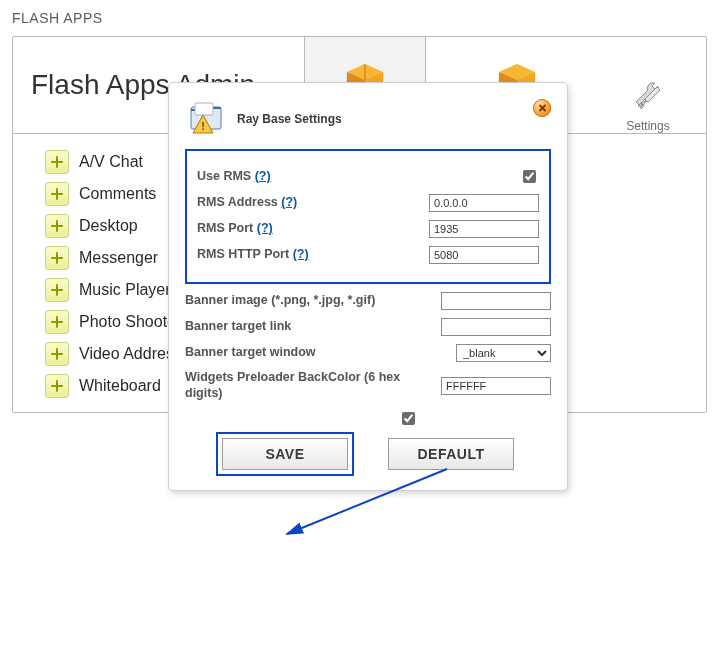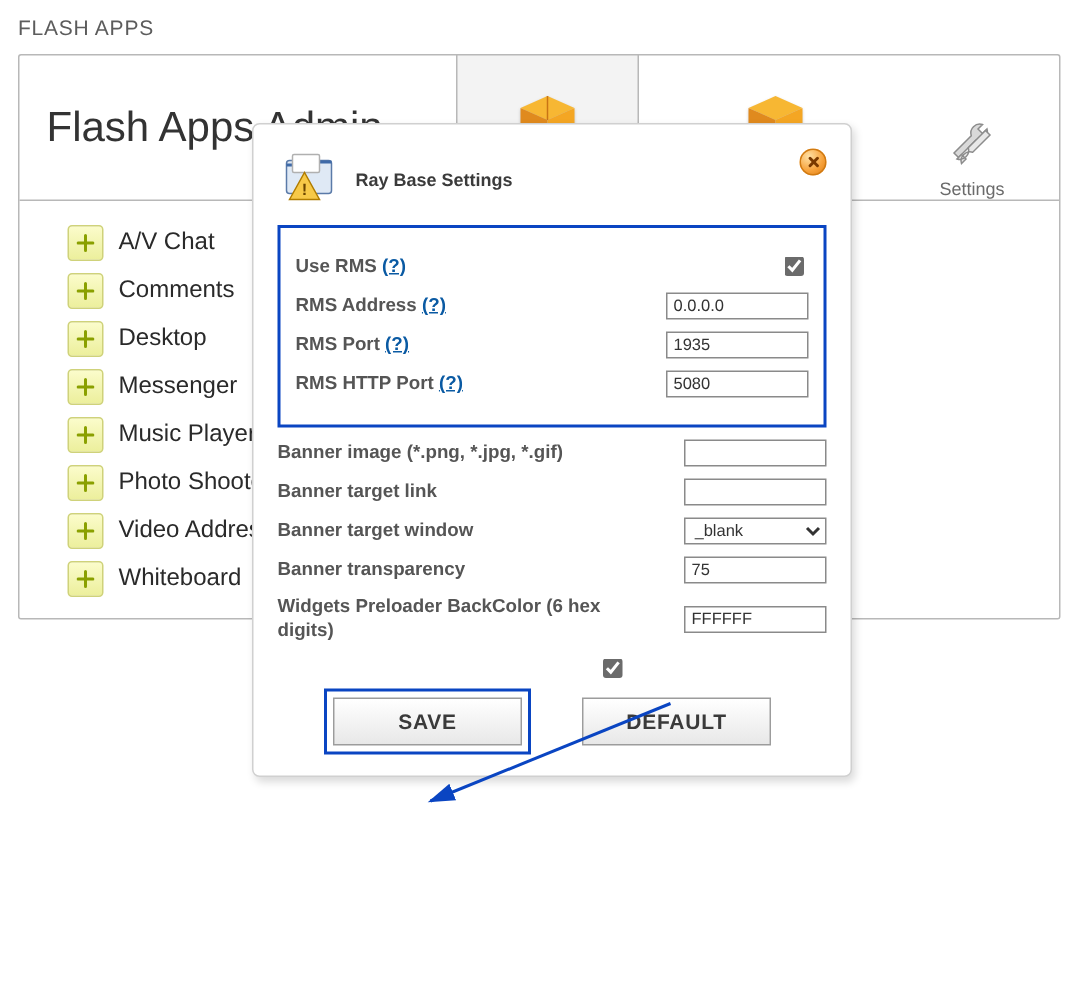--- a/index.html
+++ b/index.html
@@ -41,21 +41,21 @@
   .dialog-head{display:flex;align-items:center;gap:10px;position:relative;margin-bottom:10px;}
   .dialog-title{font-size:12px;font-weight:bold;color:var(--text-dark);}
   .close-btn{position:absolute;right:0;top:0;width:18px;height:18px;border-radius:50%;background:radial-gradient(circle at 35% 30%, #ffe1a5, #f7a23b 55%, #d9760c);box-shadow:inset 0 0 0 1px #d07a12;cursor:pointer;display:flex;align-items:center;justify-content:center;}
   .close-btn::before,.close-btn::after{content:"";position:absolute;width:9px;height:2px;background:#7a3a00;border-radius:1px;}
   .close-btn::before{transform:rotate(45deg);}
   .close-btn::after{transform:rotate(-45deg);}
 
   .rms-box{border:2px solid var(--highlight);padding:8px 10px 10px;margin-top:4px;}
   .form-row{display:flex;align-items:center;justify-content:center;font-size:12.5px;color:#555;font-weight:bold;margin:8px 0;}
   .form-row .label{flex:1;padding-right:10px;line-height:1.25;}
-  .form-row input[type=text]{width:95px;border:1px solid var(--field-border);font-size:11px;padding:2px 4px;color:#333;box-sizing:border-box;margin-left:12px;}
+  .form-row input[type=text]{width:110px;border:1px solid var(--field-border);font-size:11px;padding:2px 4px;color:#333;box-sizing:border-box;margin-left:12px;}
   .form-row select{width:95px;border:1px solid var(--field-border);font-size:11px;padding:1px 2px;color:#333;box-sizing:border-box;background:#fff;}
   .form-row .ctrl{display:flex;justify-content:flex-end;width:100px;}
   .help{color:var(--link);text-decoration:underline;font-weight:bold;cursor:pointer;}
   .chk{width:13px;height:13px;accent-color:#6b6b6b;}
 
   .btn-row{display:flex;justify-content:center;gap:40px;margin-top:10px;}
   .btn{width:126px;height:32px;border:1px solid #9c9c9c;background:linear-gradient(#fff,#e8e8e8);font-weight:bold;font-size:14px;color:#3a3a3a;letter-spacing:.5px;cursor:pointer;}
   .save-hl{outline:2px solid var(--highlight);outline-offset:4px;}
 
   
@@ -226,26 +226,20 @@
           <input type="text" value="" style="">
         </div>
     </div>
     <div class="form-row">
       <div class="label">Banner target window</div>
       <div class="ctrl">
           <select><option>_blank</option></select>
         </div>
     </div>
     <div class="form-row">
-      <div class="label">Banner transparency</div>
-      <div class="ctrl">
-          <input type="text" value="75" style="">
-        </div>
-    </div>
-    <div class="form-row">
       <div class="label">Widgets Preloader BackColor (6 hex digits)</div>
       <div class="ctrl">
           <input type="text" value="FFFFFF" style="">
         </div>
     </div>
     <div class="form-row">
       <div class="ctrl">
           <input type="checkbox" class="chk" checked="" style="">
         </div>
     </div>

